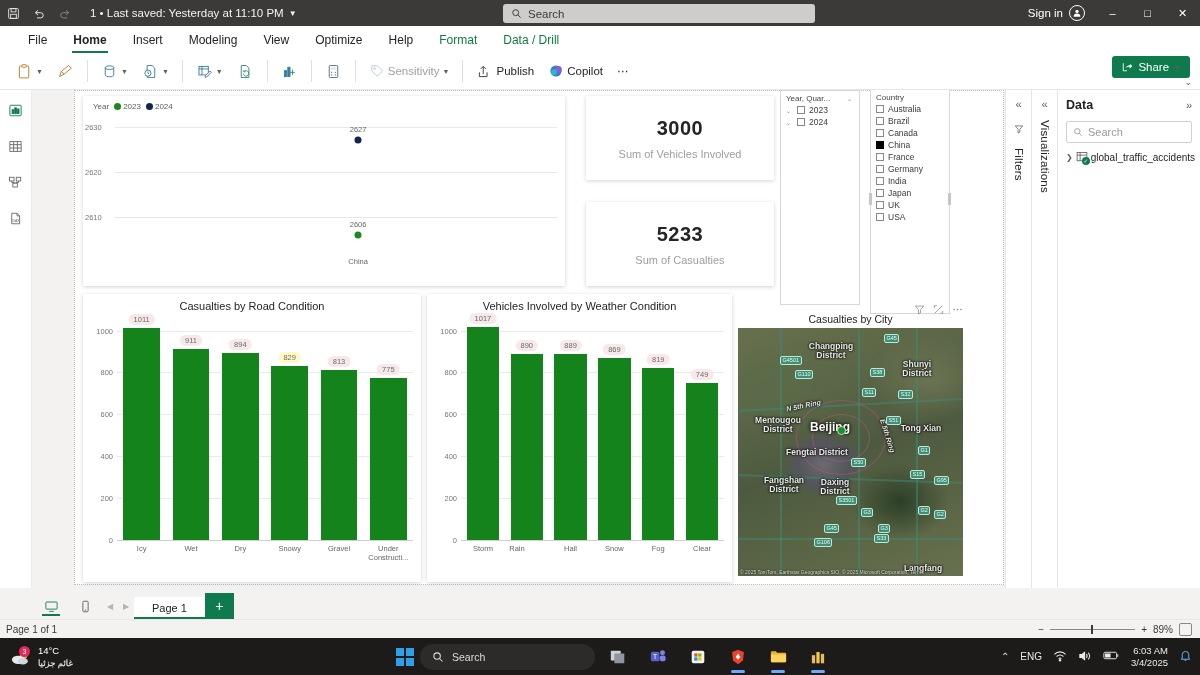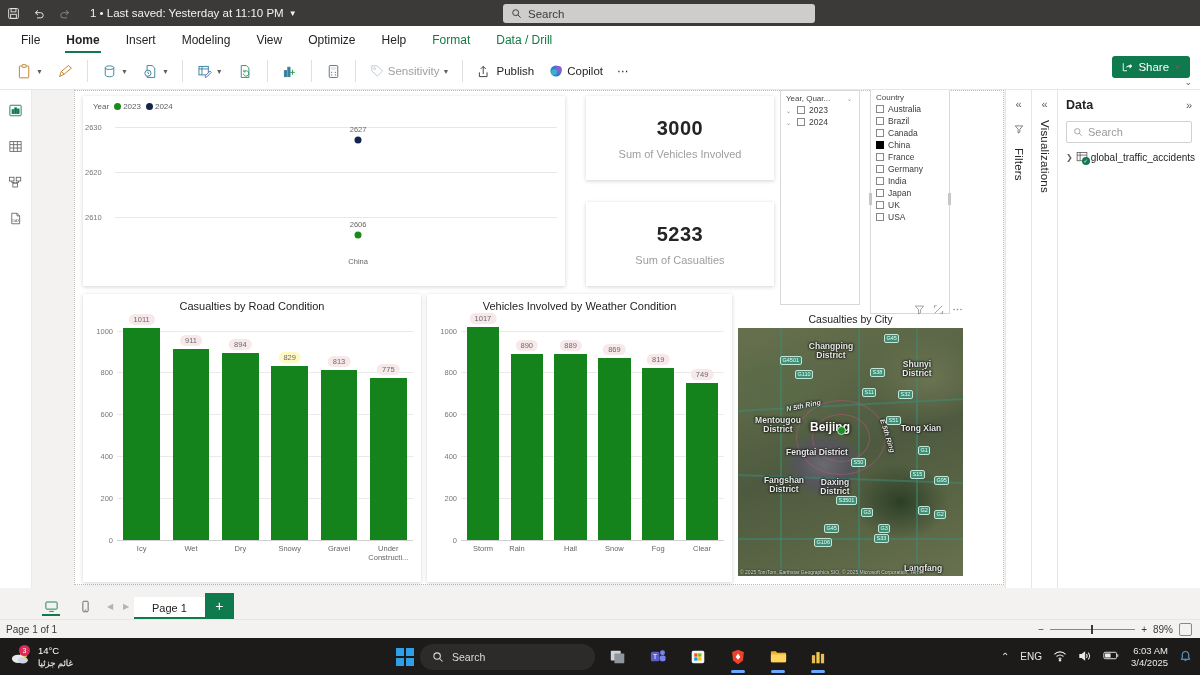--- a/index.html
+++ b/index.html
@@ -31,21 +31,21 @@
   .tb-right { position: absolute; right: 0; top: 0; height: 26px; display: flex; align-items: center; }
   .signin { font-size: 11.5px; display: flex; align-items: center; gap: 6px; margin-right: 10px; }
   .avatar-circle {
     width: 16px; height: 16px; border-radius: 50%; border: 1.3px solid #fff;
     display: flex; align-items: center; justify-content: center;
   }
   .wbtn { width: 35px; height: 26px; display: flex; align-items: center; justify-content: center; font-size: 11px; color: #fff; }
 
   
   .ribbon { background: #fff; height: 64px; position: relative; border-bottom: 1px solid #e6e6e6; }
-  .ribbon-tabs { display: flex; align-items: flex-end; height: 27px; padding-left: 8px; gap: 0; }
+  .ribbon-tabs { display: flex; align-items: flex-end; height: 27px; padding-left: 15px; gap: 0; }
   .rtab {
     font-size: 12px; color: #252423; padding: 4px 13px 6px; position: relative;
     white-space: nowrap; cursor: default;
   }
   .rtab.active { font-weight: bold; }
   .rtab.active::after {
     content: ''; position: absolute; left: 12px; right: 12px; bottom: 0;
     height: 2px; background: #0f7a4d;
   }
   .rtab.ctx { color: #107c41; }
@@ -185,21 +185,21 @@
   .ptab.active::after { content: ''; position: absolute; left: 0; right: 0; bottom: 0; height: 2px; background: #0f7a4d; }
   .ptab-add { width: 29px; height: 26px; background: #0f7a4d; color: #fff; display: flex; align-items: center; justify-content: center; font-size: 14px; }
   .statusbar { position: absolute; left: 0; right: 0; bottom: 37px; height: 19px; background: #f3f2f1; border-top: 1px solid #e6e6e6; display: flex; align-items: center; font-size: 10px; color: #3b3a39; padding-left: 6px; }
   .zoomctl { position: absolute; right: 8px; display: flex; align-items: center; gap: 6px; font-size: 10px; color: #3b3a39; }
   .zoom-track { width: 85px; height: 1px; background: #8a8886; position: relative; }
   .zoom-thumb { position: absolute; left: 48%; top: -4px; width: 2px; height: 9px; background: #3b3a39; }
   .zoom-fit { width: 13px; height: 13px; border: 1px solid #8a8886; border-radius: 2px; }
 
   
   .taskbar { position: absolute; left: 0; right: 0; bottom: 0; height: 37px; background: #1c1b1a; display: flex; align-items: center; }
-  .tb-weather { display: flex; align-items: center; gap: 6px; padding-left: 10px; color: #fff; }
+  .tb-weather { display: flex; align-items: flex-end; gap: 6px; padding-left: 10px; color: #fff; }
   .wx-ico { position: relative; width: 22px; height: 20px; }
   .wx-badge { position: absolute; left: 9px; top: -2px; width: 11px; height: 11px; border-radius: 50%; background: #e0285a; color: #fff; font-size: 7px; display: flex; align-items: center; justify-content: center; }
   .wx-txt { font-size: 9.5px; line-height: 1.25; }
   .wx-sub { font-size: 8.5px; color: #d8d8d8; font-weight: bold; }
   .tb-center { position: absolute; left: 396px; display: flex; align-items: center; gap: 6px; }
   .win-logo { display: grid; grid-template-columns: 8px 8px; grid-template-rows: 8px 8px; gap: 2px; }
   .win-logo i { background: #2f9fe8; display: block; }
   .tb-searchbox { width: 175px; height: 26px; background: #2c2b2a; border-radius: 13px; display: flex; align-items: center; gap: 8px; padding-left: 12px; color: #ddd; font-size: 10.5px; }
   .tb-app { width: 34px; height: 34px; display: flex; align-items: center; justify-content: center; position: relative; }
   .tb-app.running::after { content: ''; position: absolute; bottom: 1px; left: 50%; transform: translateX(-50%); width: 14px; height: 2.5px; border-radius: 2px; background: #6ba8ff; }
@@ -234,20 +234,34 @@
     <div class="tb-saved">
       <span>1 • Last saved: Yesterday at 11:10 PM</span>
       <span class="tb-caret">▼</span>
     </div>
     <div class="tb-search">
       <svg width="11" height="11" viewBox="0 0 16 16" fill="none" stroke="#3b3a39" stroke-width="1.4">
         <circle cx="6.8" cy="6.8" r="4.3"></circle>
           <path d="M10 10 L14 14"></path>
       </svg>
       <span>Search</span>
+    </div>
+    <div class="tb-right">
+      <div class="signin">
+        <span>Sign in</span>
+        <span class="avatar-circle">
+          <svg width="10" height="10" viewBox="0 0 16 16" fill="#fff">
+              <circle cx="8" cy="5.4" r="2.6"></circle>
+              <path d="M2.6 14 a5.4 5.4 0 0 1 10.8 0 z"></path>
+            </svg>
+        </span>
+      </div>
+      <div class="wbtn">–</div>
+      <div class="wbtn">□</div>
+      <div class="wbtn close">✕</div>
     </div>
   </div>
 
   <div class="ribbon">
     <div class="ribbon-tabs" id="ribbon-tabs">
         <div class="rtab">File</div>
         <div class="rtab active">Home</div>
         <div class="rtab">Insert</div>
         <div class="rtab">Modeling</div>
         <div class="rtab">View</div>

